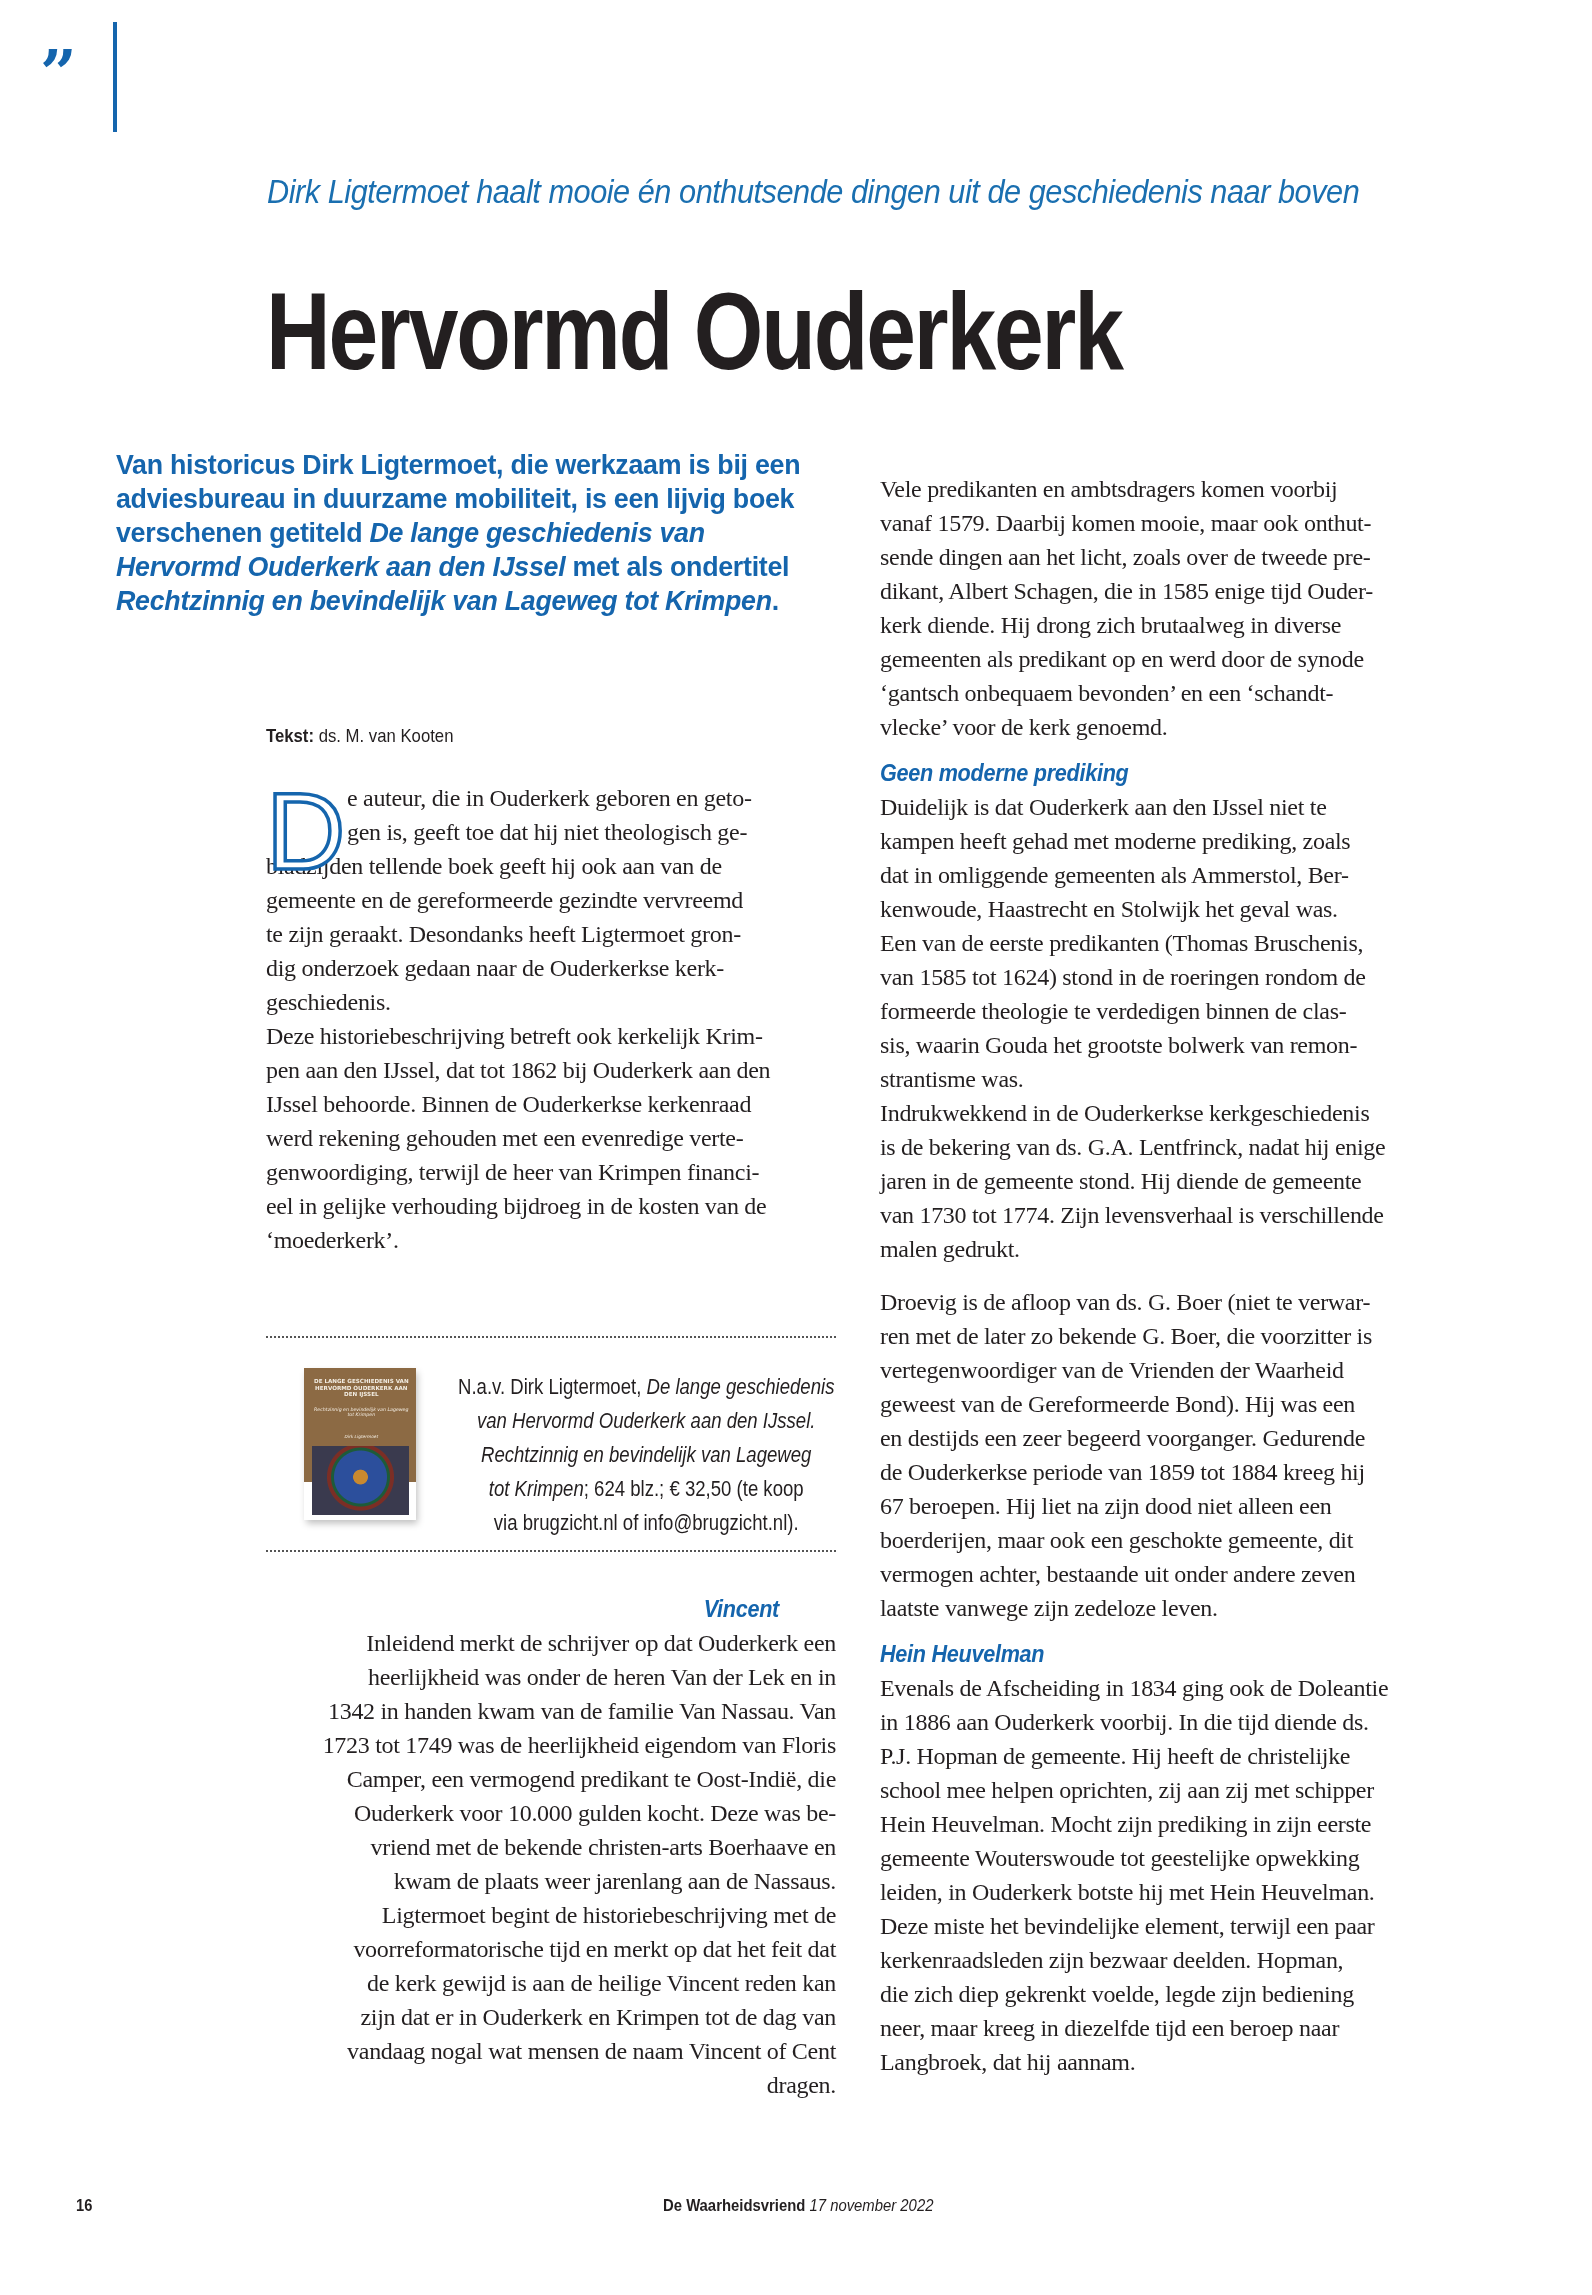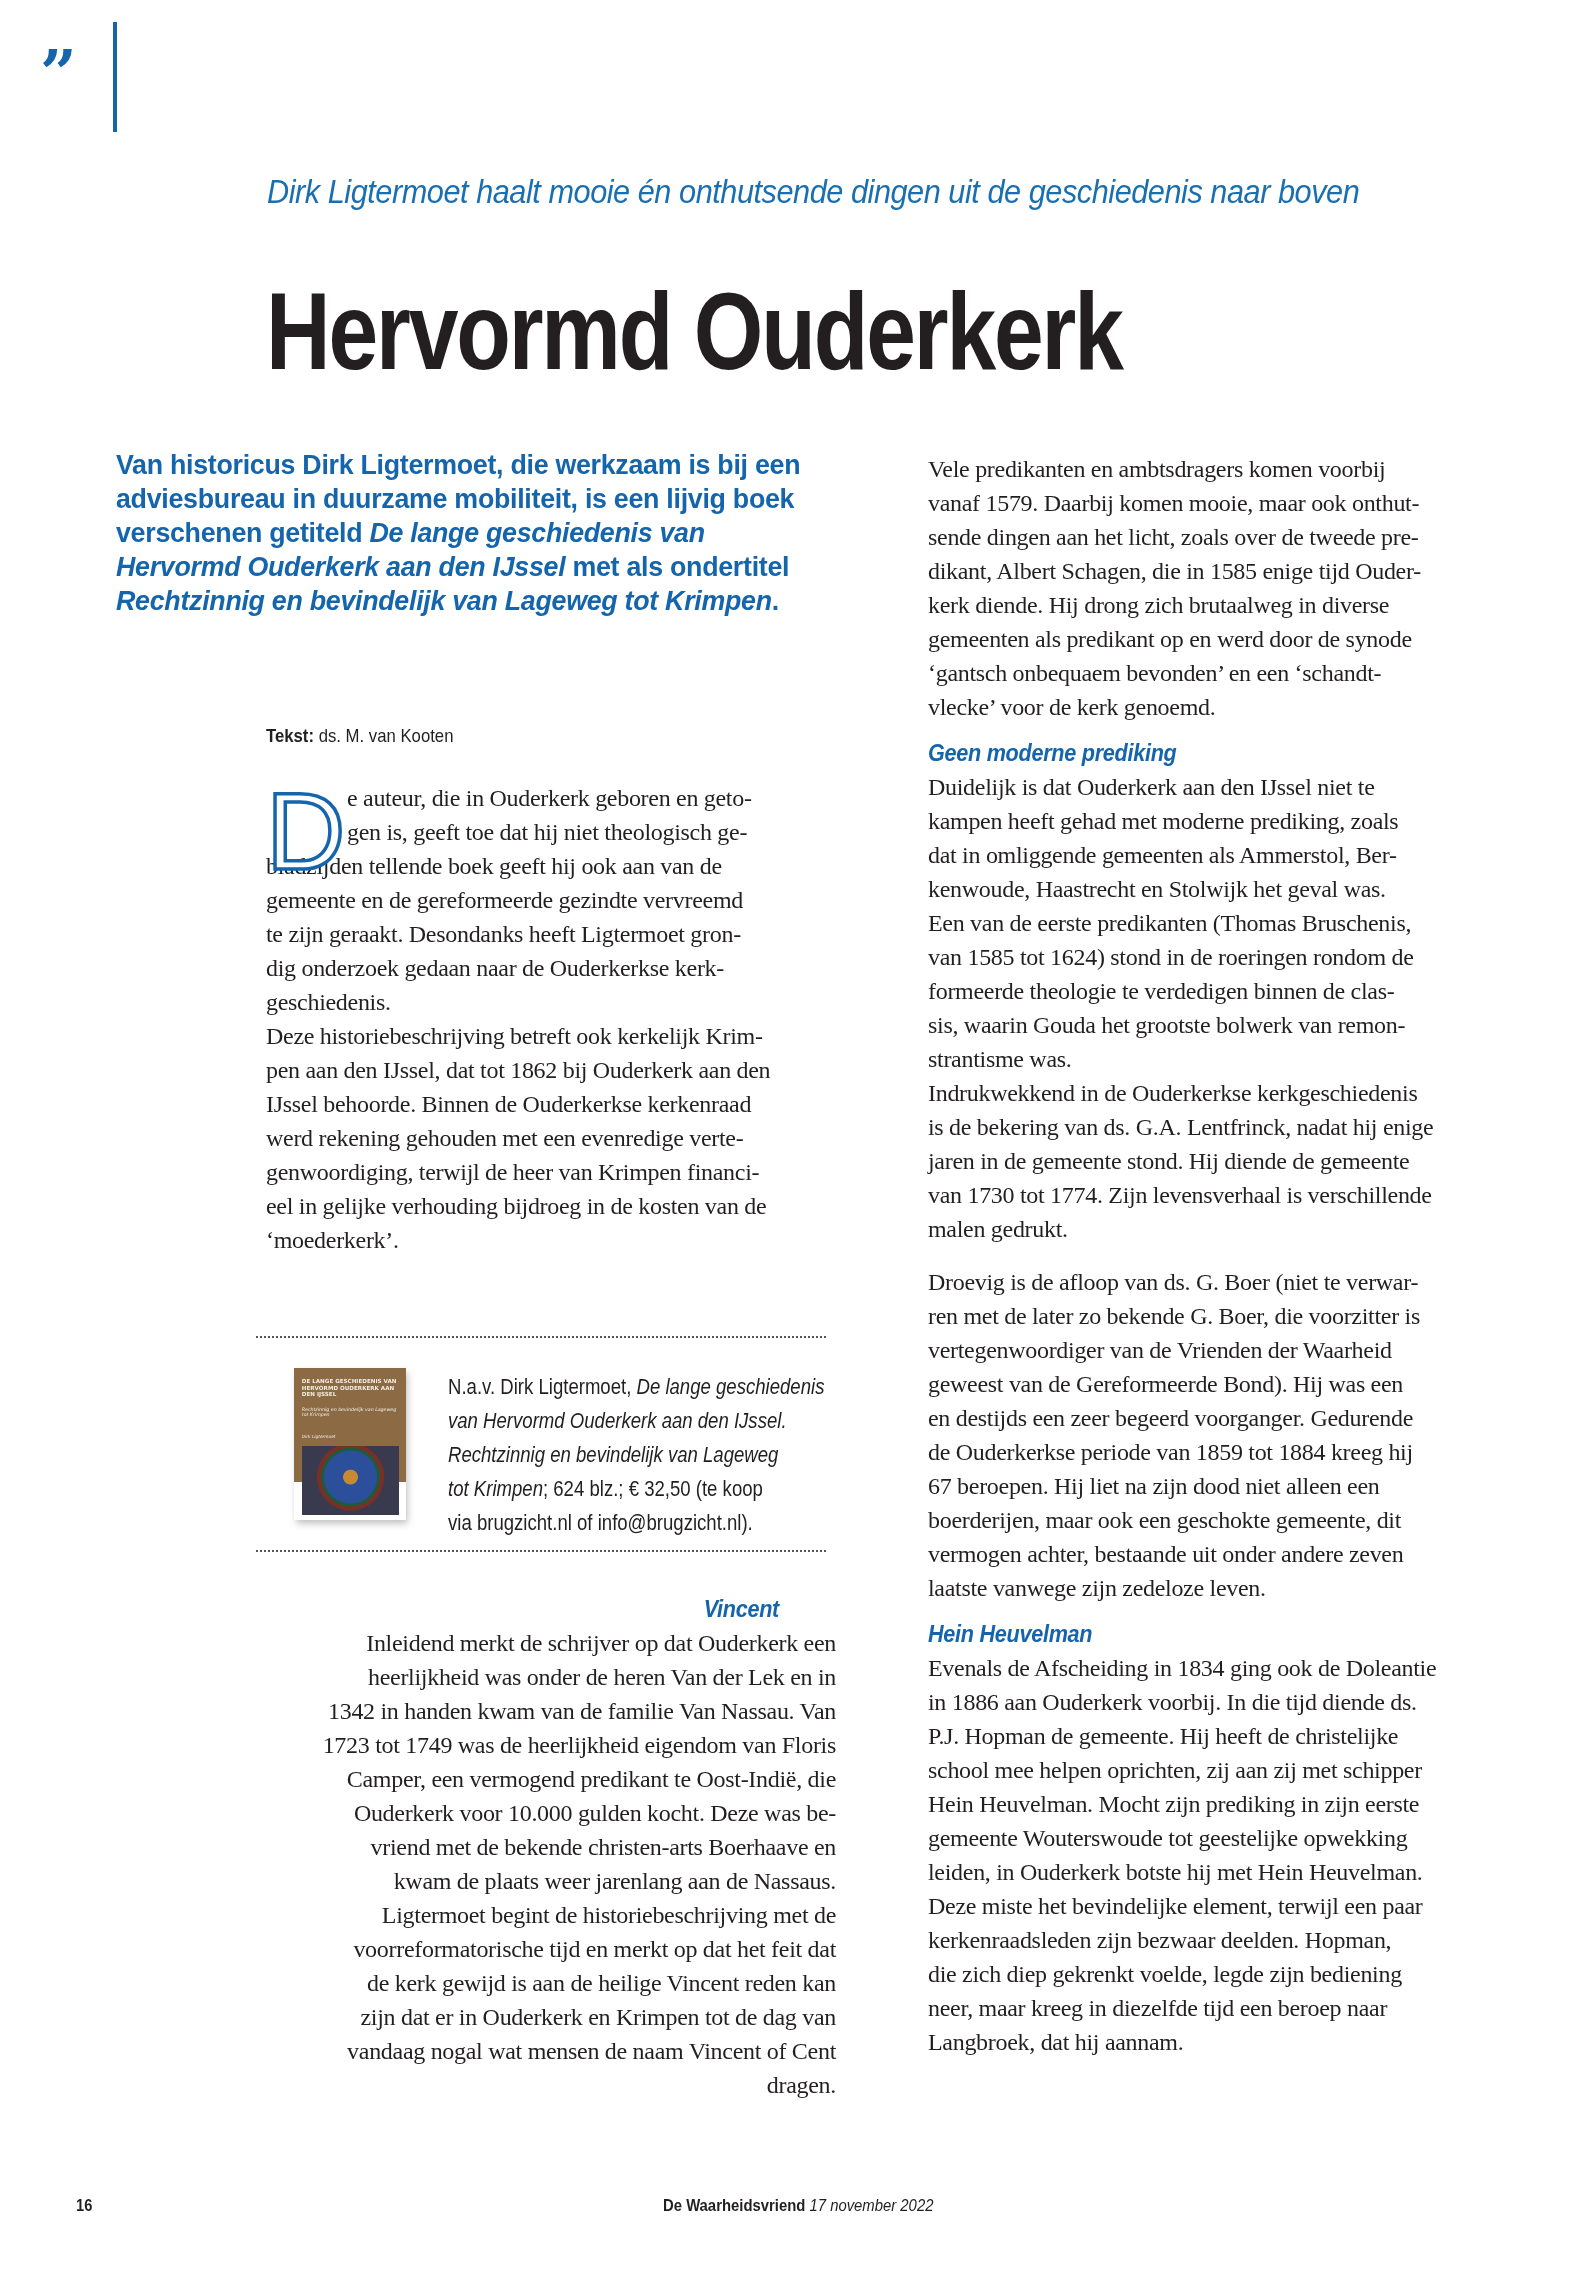--- a/index.html
+++ b/index.html
@@ -15,21 +15,21 @@
   .byline b { font-weight: bold; }
   .col { font-family: "Liberation Serif", serif; font-size: 24px; line-height: 34px; color: #231f20; letter-spacing: -0.3px; }
   .col .line { display: block; white-space: nowrap; }
   .col-left { left: 266px; width: 570px; }
   .col-right { left: 880px; width: 578px; }
   .dropcap-wrap { position: relative; }
   .dropcap { position: absolute; left: 0; top: -5.2px; font-family: "Liberation Sans", sans-serif; font-size: 110px; line-height: 1; color: #ffffff; -webkit-text-stroke: 3.5px #1565ad; font-weight: normal; }
   .indent-line { padding-left: 81px; }
   .section-head { font-family: "Liberation Sans", sans-serif; font-weight: bold; font-style: italic; font-size: 24px; color: #1565ad; line-height: 34px; transform: scaleX(0.9); transform-origin: left top; white-space: nowrap; }
   .dotted { height: 0; border-top: 2.6px dotted #555; }
-  .book-box { left: 256px; top: 1320px; width: 570px; height: 242px; }
+  .book-box { left: 266px; top: 1320px; width: 570px; height: 242px; text-align: center; }
   .book-cover { position: absolute; left: 38px; top: 48px; width: 112px; height: 152px; background: #8c6a44; box-shadow: 1.7px 3.5px 7px rgba(0,0,0,0.25); overflow: hidden; }
   .book-cover .bottom { position: absolute; left: 0; right: 0; bottom: 0; height: 38px; background: #ffffff; }
   .book-cover .window { position: absolute; left: 7.8px; top: 78px; width: 97px; height: 69px; background: radial-gradient(circle at 50% 45%, #c9892f 0 7px, #2c4f9c 7.8px 26px, #1d5b3a 27px 29px, #7b2e25 30px 33px, #3a3a4e 34px); }
   .book-cover .ct { position: absolute; left: 7.8px; right: 5.2px; font-family: "DejaVu Sans", sans-serif; color: #f3ede2; line-height: 1.15; }
   .book-cover .ct1 { top: 10.4px; font-size: 5.6px; font-weight: bold; }
   .book-cover .ct2 { top: 39px; font-size: 4.7px; font-style: italic; }
   .book-cover .ct3 { top: 67px; font-size: 4.3px; font-style: italic; }
   .book-text { position: absolute; left: 192px; top: 50px; font-family: "Liberation Sans", sans-serif; font-size: 21.6px; line-height: 34px; color: #231f20; transform: scaleX(0.86); transform-origin: left top; white-space: nowrap; }
   .book-text .line { display: block; }
   .footer-page { left: 76px; top: 2195px; font-family: "Liberation Sans", sans-serif; font-size: 17.3px; font-weight: bold; transform: scaleX(0.85); transform-origin: left top; }
@@ -104,21 +104,21 @@
   <span class="line">vriend met de bekende christen-arts Boerhaave en</span>
   <span class="line">kwam de plaats weer jarenlang aan de Nassaus.</span>
   <span class="line">Ligtermoet begint de historiebeschrijving met de</span>
   <span class="line">voorreformatorische tijd en merkt op dat het feit dat</span>
   <span class="line">de kerk gewijd is aan de heilige Vincent reden kan</span>
   <span class="line">zijn dat er in Ouderkerk en Krimpen tot de dag van</span>
   <span class="line">vandaag nogal wat mensen de naam Vincent of Cent</span>
   <span class="line">dragen.</span>
 </div>
 
-<div class="abs col col-right" style="top: 452px; margin-left: 48px;">
+<div class="abs col col-right" style="top: 472px;">
   <div>
     <span class="line">Vele predikanten en ambtsdragers komen voorbij</span>
     <span class="line">vanaf 1579. Daarbij komen mooie, maar ook onthut-</span>
     <span class="line">sende dingen aan het licht, zoals over de tweede pre-</span>
     <span class="line">dikant, Albert Schagen, die in 1585 enige tijd Ouder-</span>
     <span class="line">kerk diende. Hij drong zich brutaalweg in diverse</span>
     <span class="line">gemeenten als predikant op en werd door de synode</span>
     <span class="line">‘gantsch onbequaem bevonden’ en een ‘schandt-</span>
     <span class="line">vlecke’ voor de kerk genoemd.</span>
   </div>

